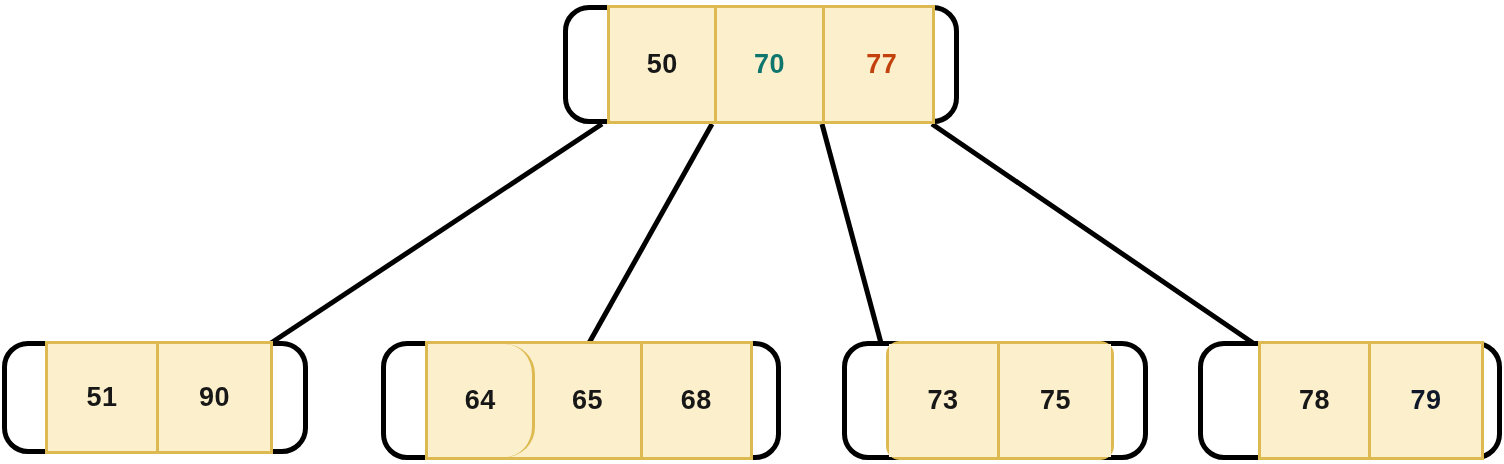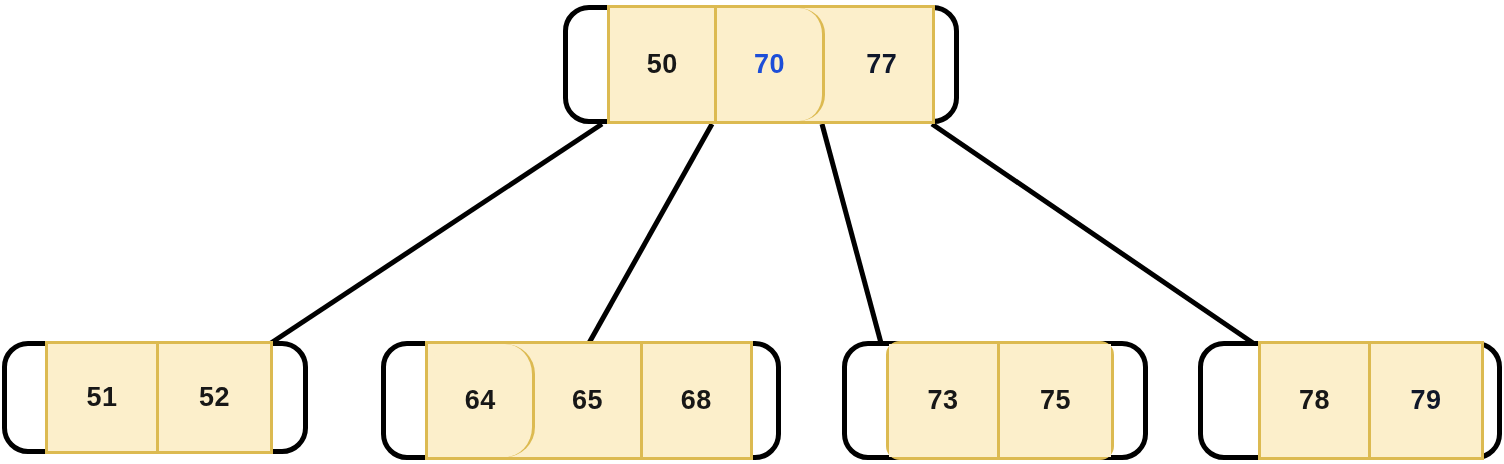--- a/index.html
+++ b/index.html
@@ -69,30 +69,30 @@
       <line x1="602" y1="124" x2="268" y2="345" stroke="#000000" stroke-width="5" stroke-linecap="butt"></line>
       <line x1="712" y1="124" x2="589" y2="343" stroke="#000000" stroke-width="5" stroke-linecap="butt"></line>
       <line x1="822" y1="124" x2="881" y2="343" stroke="#000000" stroke-width="5" stroke-linecap="butt"></line>
       <line x1="932" y1="124" x2="1253" y2="343" stroke="#000000" stroke-width="5" stroke-linecap="butt"></line>
     </svg>
   <div id="node-layer">
       <div class="btree-node" style="left: 563px; top: 5px; width: 396px; height: 119px; border-color: rgb(0, 0, 0);">
         <div class="slot-pad" style="width: 39px;"></div>
         <div class="cells" style="width: 328px; border-color: rgb(220, 186, 81); background: rgb(252, 239, 203);">
           <div class="cell" style="width: 109px; border-right-color: rgb(220, 186, 81); color: rgb(23, 23, 23);">50</div>
-          <div class="cell" style="width: 109px; border-right-color: rgb(220, 186, 81); color: #1d4ed8; border-radius: 26px;">70</div>
-          <div class="cell" style="width: 109px; border-right-color: rgb(220, 186, 81); color: #0f172a; padding-left: 7px;">77</div>
+          <div class="cell" style="width: 109px; border-right-color: rgb(220, 186, 81); color: #0f766e;">70</div>
+          <div class="cell" style="width: 109px; border-right-color: rgb(220, 186, 81); color: #c2410c; padding-left: 7px;">77</div>
         </div>
         <div class="slot-pad" style="width: 29px;"></div>
       </div>
       <div class="btree-node" style="left: 2px; top: 341px; width: 306px; height: 113px; border-color: rgb(0, 0, 0);">
         <div class="slot-pad" style="width: 38px;"></div>
         <div class="cells" style="width: 228px; border-color: rgb(220, 186, 81); background: rgb(252, 239, 203);">
           <div class="cell" style="width: 114px; border-right-color: rgb(220, 186, 81); color: rgb(23, 23, 23);">51</div>
-          <div class="cell" style="width: 114px; border-right-color: rgb(220, 186, 81); color: rgb(23, 23, 23);">52</div>
+          <div class="cell" style="width: 114px; border-right-color: rgb(220, 186, 81); color: rgb(23, 23, 23);">90</div>
         </div>
         <div class="slot-pad" style="width: 40px;"></div>
       </div>
       <div class="btree-node" style="left: 381px; top: 341px; width: 400px; height: 119px; border-color: rgb(0, 0, 0);">
         <div class="slot-pad" style="width: 39px;"></div>
         <div class="cells" style="width: 328px; border-color: rgb(220, 186, 81); background: rgb(252, 239, 203);">
           <div class="cell" style="width: 109px; border-right-color: rgb(220, 186, 81); color: rgb(23, 23, 23); border-radius: 30px;">64</div>
           <div class="cell" style="width: 109px; border-right-color: rgb(220, 186, 81); color: rgb(23, 23, 23);">65</div>
           <div class="cell" style="width: 109px; border-right-color: rgb(220, 186, 81); color: rgb(23, 23, 23);">68</div>
         </div>

